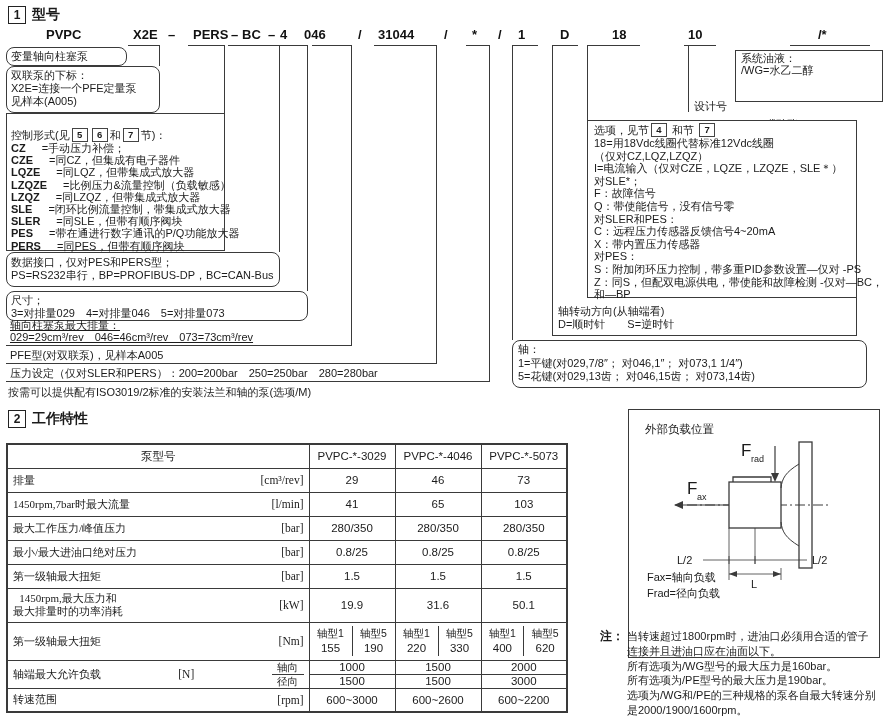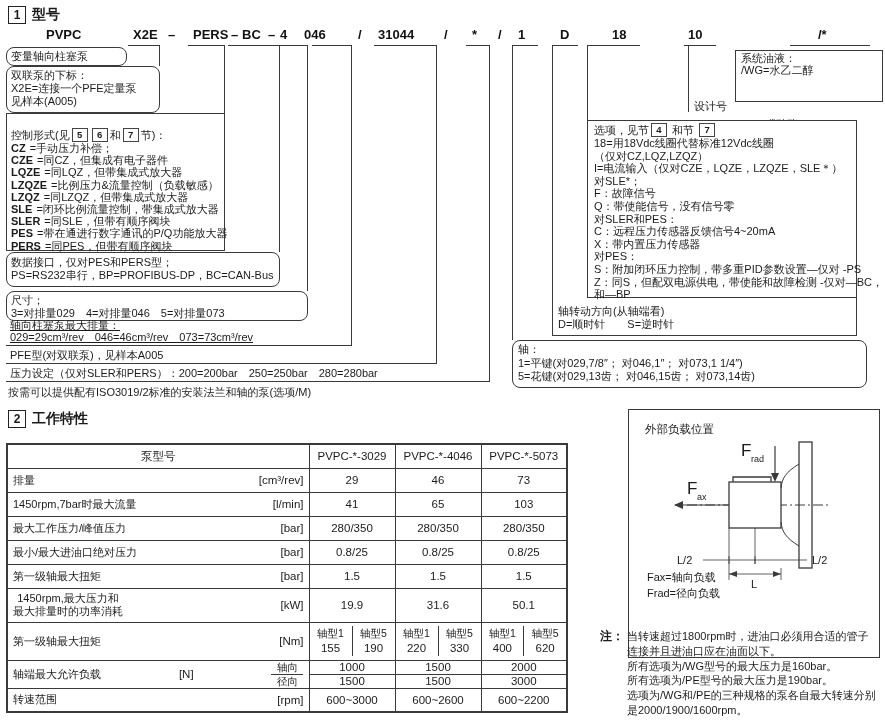--- a/index.html
+++ b/index.html
@@ -11,28 +11,28 @@
   .box{position:absolute;border:1px solid #3a3a3a;box-sizing:border-box;background:#fff;}
   .t{font-size:11px;line-height:13px;white-space:pre-line;border-radius:8px;}
   .code{position:absolute;top:27px;font-weight:bold;font-size:13px;color:#111;}
   .sechead{position:absolute;display:flex;gap:6px;align-items:center;}
   .secnum{display:inline-block;width:16px;height:16px;border:1.5px solid #222;text-align:center;
           line-height:16px;font-weight:bold;font-size:12px;}
   .sectitle{font-weight:bold;font-size:14px;}
   .nbox{display:inline-block;min-width:12px;height:12px;border:1px solid #444;line-height:12px;
         text-align:center;font-size:9.5px;font-weight:bold;padding:0 1px;margin:0 2px;vertical-align:-1px;}
   .inline{display:flex;align-items:center;font-size:11px;line-height:13px;white-space:pre;}
-  .ctrl-row{display:flex;gap:4px;font-size:11px;line-height:12.2px;white-space:pre;}
+  .ctrl-row{display:flex;gap:16px;font-size:11px;line-height:12.2px;white-space:pre;}
   .k{font-weight:bold;}
   .opt-line{font-size:11px;line-height:12.6px;white-space:pre;}
   table.spec{position:absolute;left:6px;top:443px;border-collapse:collapse;table-layout:fixed;
              font-size:11.5px;color:#1b1b1b;border:2px solid #3a3a3a;}
   table.spec td{border:1px solid #3a3a3a;padding:0 5px;text-align:center;overflow:hidden;}
   td.lbl{text-align:left;}
-  .lblflex{display:flex;justify-content:space-between;align-items:center;gap:12px;}
+  .lblflex{display:flex;justify-content:space-between;align-items:center;gap:12px;font-family:Liberation Serif, serif;}
   .pre{white-space:pre-line;line-height:13px;font-size:11px;}
   .tq{display:flex;height:100%;align-items:stretch;}
   .tq .half{flex:1;display:flex;flex-direction:column;justify-content:center;}
   .tq .half.r{border-left:1px solid #3a3a3a;}
   .tq .sh{font-size:10.5px;line-height:15px;}
   .tq .sv{font-size:11.5px;line-height:15px;}
   .subl{width:32px;font-size:10.5px;text-align:center;line-height:13px;}
   .subl .a{border-bottom:1px solid #3a3a3a;}
   .sub2 div{height:13px;line-height:13px;}
   .sub2 .a{border-bottom:1px solid #3a3a3a;}

